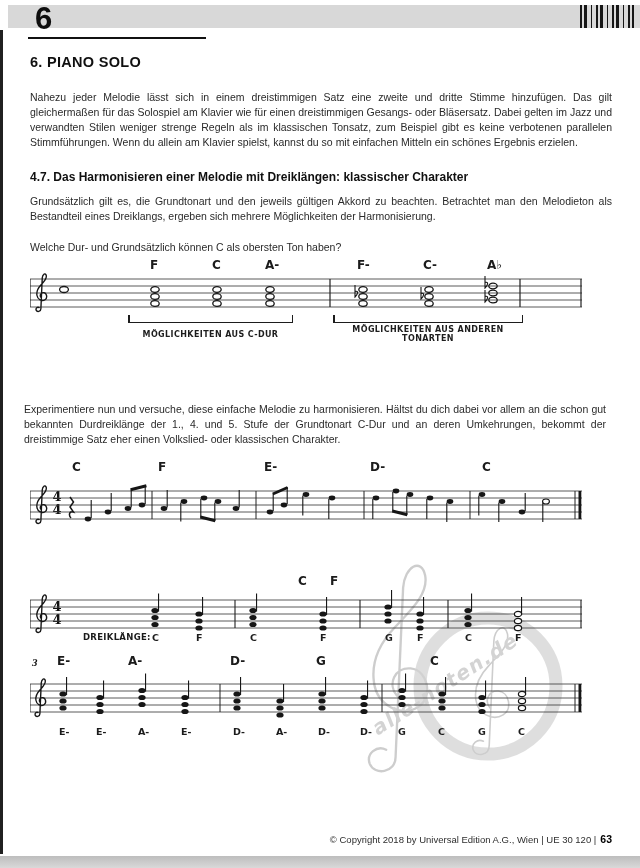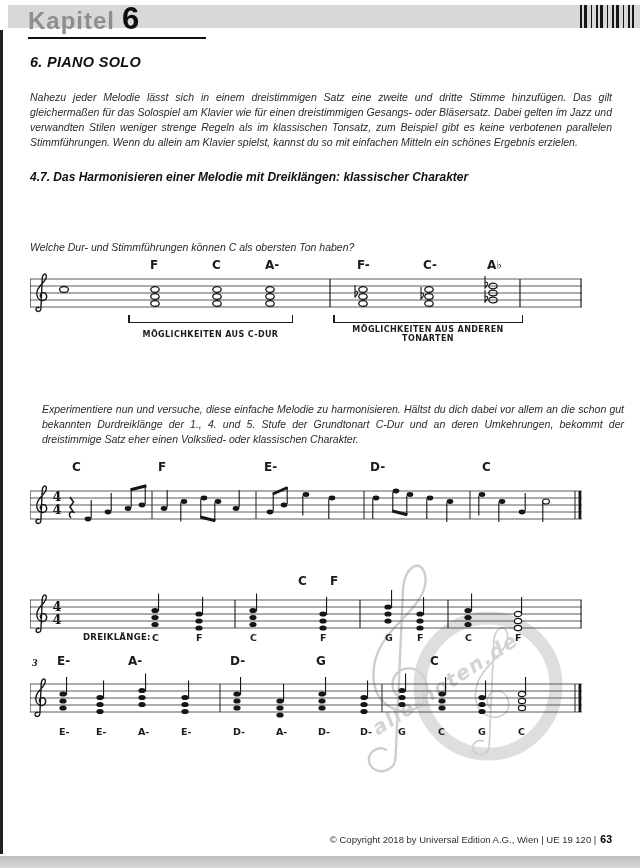--- a/index.html
+++ b/index.html
@@ -11,21 +11,21 @@
   .barcode{position:absolute;top:5px;right:6px;width:54px;height:23px;
     background:repeating-linear-gradient(90deg,#161616 0 2px,#d8d8d8 2px 4px,#161616 4px 7px,#d8d8d8 7px 11px,#161616 11px 12.5px,#d8d8d8 12.5px 16px);}
   .kap{position:absolute;left:28px;top:1px;display:flex;align-items:baseline;}
   .kap-label{font-weight:700;font-size:24px;letter-spacing:1px;color:#8e8e8e;}
   .kap-num{font-weight:700;font-size:31px;color:#0d0d0d;margin-left:7px;}
   .kap-rule{position:absolute;left:28px;top:37px;width:178px;height:2px;background:#111;}
   .left-edge{position:absolute;left:0;top:30px;height:824px;width:2.5px;background:#202020;}
   .bottom-edge{position:absolute;left:0;right:0;bottom:0;height:12px;background:linear-gradient(#bdbdbd,#d9d9d9);}
 
   
-  .abs{position:absolute;font-style:italic;}
+  .abs{position:absolute;}
   .h1{font-weight:700;font-size:14.5px;letter-spacing:.3px;color:#101010;}
   .h2{font-weight:700;font-size:12px;color:#101010;}
   .body-txt{font-size:10.5px;line-height:15px;text-align:justify;color:#2a2a2a;}
 
   
   .music{position:absolute;left:30px;width:555px;}
   .ch{position:absolute;top:0;font:700 12px "DejaVu Sans",sans-serif;color:#1b1b1b;}
   .timesig{position:absolute;width:12px;text-align:center;}
   .timesig div{font:700 13px "DejaVu Serif",serif;line-height:13px;color:#111;}
   .bracket{position:absolute;border-top:1.5px solid #1d1d1d;text-align:center;}
@@ -77,30 +77,30 @@
       </g>
       <g id="flat" fill="none" stroke="#161616" stroke-width="1.1">
         <path d="M0 -8 L0 4 C3.5 0.5 3.5 -2.5 0 -1.5"></path>
       </g>
     </defs>
   </svg>
 
   <div class="topbar"></div>
   <div class="barcode"></div>
   <div class="kap">
-    <span class="kap-label">Kapitel</span>
     <span class="kap-num">6</span>
   </div>
   <div class="kap-rule"></div>
   <div class="left-edge"></div>
 
   <div class="abs h1" style="left:30px;top:54px">6. PIANO SOLO</div>
   <div class="abs body-txt" style="left:30px;top:90px;width:582px">Nahezu jeder Melodie lässt sich in einem dreistimmigen Satz eine zweite und dritte Stimme hinzufügen. Das gilt gleichermaßen für das Solospiel am Klavier wie für einen dreistimmigen Gesangs- oder Bläsersatz. Dabei gelten im Jazz und verwandten Stilen weniger strenge Regeln als im klassischen Tonsatz, zum Beispiel gibt es keine verbotenen parallelen Stimmführungen. Wenn du allein am Klavier spielst, kannst du so mit einfachen Mitteln ein schönes Ergebnis erzielen.</div>
   <div class="abs h2" style="left:30px;top:170px">4.7. Das Harmonisieren einer Melodie mit Dreiklängen: klassischer Charakter</div>
-  <div class="abs body-txt" style="left:30px;top:240px;width:582px">Welche Dur- und Stimmführungen können C als obersten Ton haben?</div>
+  <div class="abs body-txt" style="left:30px;top:194px;width:582px">Grundsätzlich gilt es, die Grundtonart und den jeweils gültigen Akkord zu beachten. Betrachtet man den Melodieton als Bestandteil eines Dreiklangs, ergeben sich mehrere Möglichkeiten der Harmonisierung.</div>
+  <div class="abs body-txt" style="left:30px;top:240px;width:582px">Welche Dur- und Grundsätzlich können C als obersten Ton haben?</div>
 
   <div class="music" style="top:258px;height:100px">
     <span class="ch" style="left:120px">F</span>
     <span class="ch" style="left:182px">C</span>
     <span class="ch" style="left:235px">A-</span>
     <span class="ch" style="left:327px">F-</span>
     <span class="ch" style="left:393px">C-</span>
     <span class="ch" style="left:457px">A♭</span>
     <svg style="top:15px" width="555" height="48">
       <path d="M0 6H552 M0 13H552 M0 20H552 M0 27H552 M0 34H552" stroke="#474747" stroke-width="0.9"></path>
@@ -119,21 +119,21 @@
       <use href="#wtriad" x="463" y="13"></use>
     </svg>
     <div class="bracket" style="left:303px;top:64px;width:190px">
       <span class="bl">MÖGLICHKEITEN AUS ANDEREN TONARTEN</span>
     </div>
     <div class="bracket" style="left:98px;top:64px;width:165px">
       <span class="bl">MÖGLICHKEITEN AUS C-DUR</span>
     </div>
   </div>
 
-  <div class="abs body-txt" style="left:42px;top:402px;width:582px">Experimentiere nun und versuche, diese einfache Melodie zu harmonisieren. Hältst du dich dabei vor allem an die schon gut bekannten Durdreiklänge der 1., 4. und 5. Stufe der Grundtonart C-Dur und an deren Umkehrungen, bekommt der dreistimmige Satz eher einen Volkslied- oder klassischen Charakter.</div>
+  <div class="abs body-txt" style="left:24px;top:402px;width:582px">Experimentiere nun und versuche, diese einfache Melodie zu harmonisieren. Hältst du dich dabei vor allem an die schon gut bekannten Durdreiklänge der 1., 4. und 5. Stufe der Grundtonart C-Dur und an deren Umkehrungen, bekommt der dreistimmige Satz eher einen Volkslied- oder klassischen Charakter.</div>
 
   <div class="music" style="top:460px;height:78px">
     <span class="ch" style="left:42px">C</span>
     <span class="ch" style="left:128px">F</span>
     <span class="ch" style="left:234px">E-</span>
     <span class="ch" style="left:340px">D-</span>
     <span class="ch" style="left:452px">C</span>
     <div class="timesig" style="left:21px;top:30px">
       <div>4</div>
       <div>4</div>
@@ -246,17 +246,17 @@
     <span class="tl" style="left:246px;top:72px">A-</span>
     <span class="tl" style="left:288px;top:72px">D-</span>
     <span class="tl" style="left:330px;top:72px">D-</span>
     <span class="tl" style="left:368px;top:72px">G</span>
     <span class="tl" style="left:408px;top:72px">C</span>
     <span class="tl" style="left:448px;top:72px">G</span>
     <span class="tl" style="left:488px;top:72px">C</span>
   </div>
 
   <div class="footer">
-    <span>© Copyright 2018 by Universal Edition A.G., Wien | UE 19 120 |</span><span class="pnum">63</span>
+    <span>© Copyright 2018 by Universal Edition A.G., Wien | UE 30 120 |</span><span class="pnum">63</span>
   </div>
   <div class="bottom-edge"></div>
 
 </div>
 
 </body></html>

